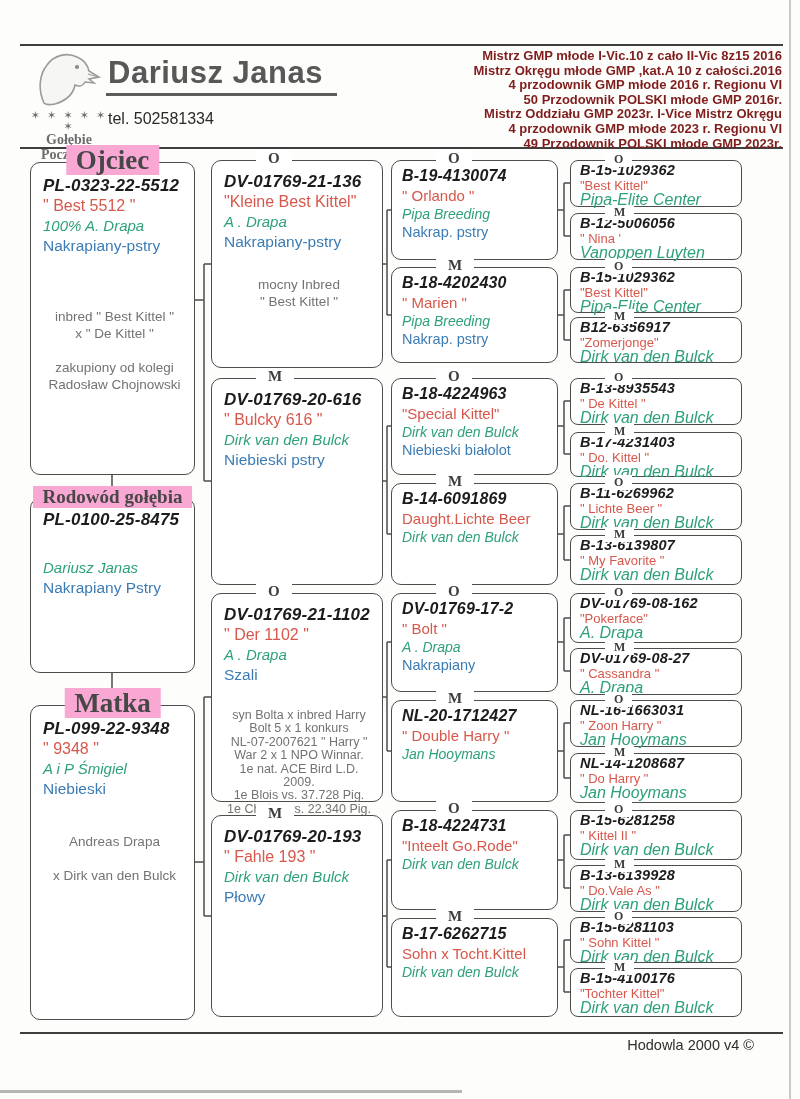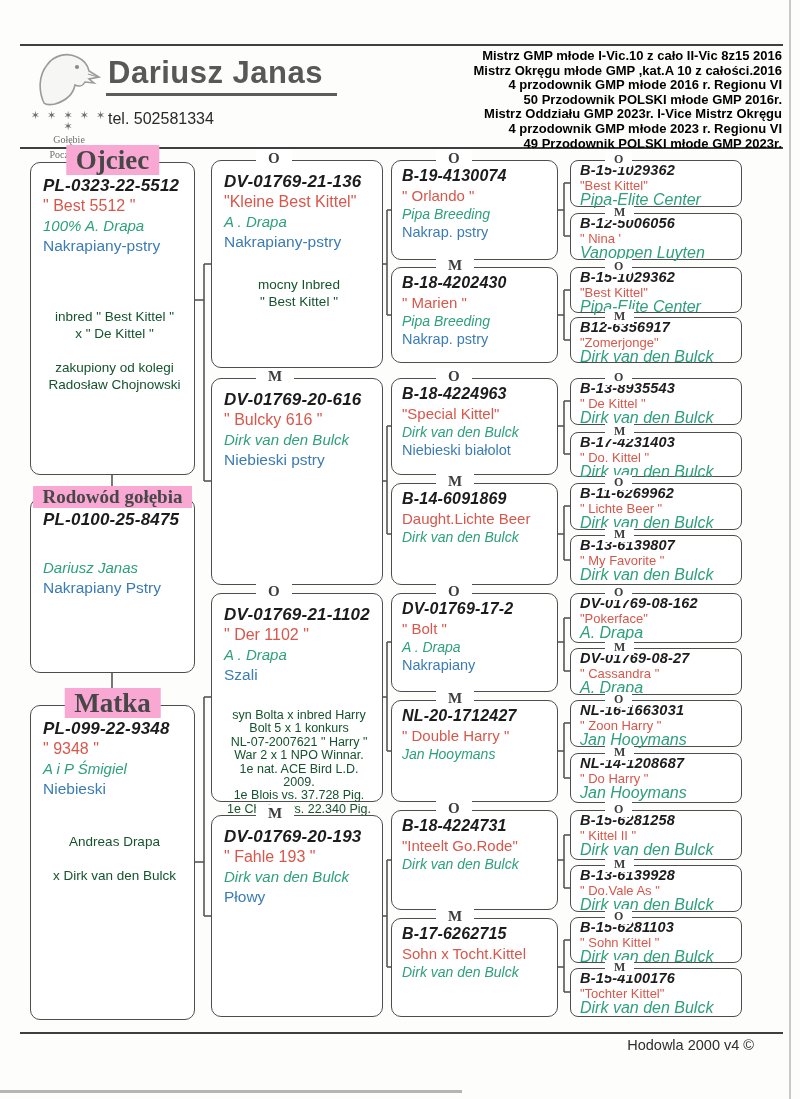--- a/index.html
+++ b/index.html
@@ -5,35 +5,35 @@
   html,body{margin:0;padding:0;background:#e8e8e6;}
   #page{position:relative;width:800px;height:1099px;background:#fdfdfb;margin:0 auto;overflow:hidden;
         font-family:"Liberation Sans",sans-serif;color:#1a1a1a;}
   .rule{position:absolute;background:#3f3f3f;height:2px;}
   .scanline-right{position:absolute;left:789px;top:0;width:2px;height:1099px;background:#c9c9c9;}
   .scanline-bottom{position:absolute;left:0;top:1090px;width:462px;height:3px;background:#b5b5b2;}
 
   
   .logo{position:absolute;left:28px;top:50px;width:82px;text-align:center;}
   .stars{font-size:11px;color:#6f6f6f;letter-spacing:2px;line-height:11px;}
-  .logoline{font-family:"Liberation Serif",serif;font-weight:normal;font-size:10px;color:#6e6e6e;line-height:15px;}
+  .logoline{font-family:"Liberation Serif",serif;font-weight:bold;font-size:14px;color:#6e6e6e;line-height:15px;}
   .owner-name{position:absolute;left:106px;top:55px;font-size:31px;font-weight:bold;color:#585858;
               letter-spacing:.5px;border-bottom:3px solid #5c5c5c;padding:0 14px 2px 2px;}
   .phone{position:absolute;left:108px;top:110px;font-size:16px;color:#2a2a2a;}
   .achievements{position:absolute;left:430px;top:49px;width:352px;text-align:right;
-                font-size:13px;line-height:14.6px;font-weight:600;color:#000000;}
+                font-size:13px;line-height:14.6px;font-weight:600;color:#7f1d1d;}
 
   
   .pbox{position:absolute;border:1.6px solid #4d4d4d;border-radius:10px;background:#fff;box-sizing:border-box;}
   .inner{padding:6px 8px 0 12px;}
   .ring{font-weight:bold;font-style:italic;font-size:17px;color:#1c1c1c;line-height:21px;letter-spacing:.2px;}
   .pname{font-size:16px;color:#d8574b;line-height:20px;}
   .strain{font-size:15px;font-style:italic;color:#2ea07c;line-height:20px;}
   .pcolor{font-size:15.5px;color:#3c7cb4;line-height:20px;}
-  .notes{font-size:13.5px;color:#14532d;text-align:center;white-space:pre-line;line-height:17px;}
+  .notes{font-size:13.5px;color:#737373;text-align:center;white-space:pre-line;line-height:17px;}
   .notes-sm{font-size:12.5px;line-height:13.4px;margin-top:24px;text-align:center;}
 
   .sex{position:absolute;top:-11px;left:44px;background:#fff;padding:0 12px;
        font-family:"Liberation Serif",serif;font-weight:bold;font-size:15px;color:#3d3d3d;}
   .boxtitle{position:absolute;top:-18px;left:50%;transform:translateX(-50%);background:#f9a8d4;
             padding:0 10px;font-family:"Liberation Serif",serif;font-weight:bold;font-size:27px;
             color:#474747;white-space:nowrap;line-height:30px;}
   .boxtitle.small{font-size:19px;top:-13px;line-height:22px;}
 
   .g3box .ring{font-size:16px;line-height:20px;}

